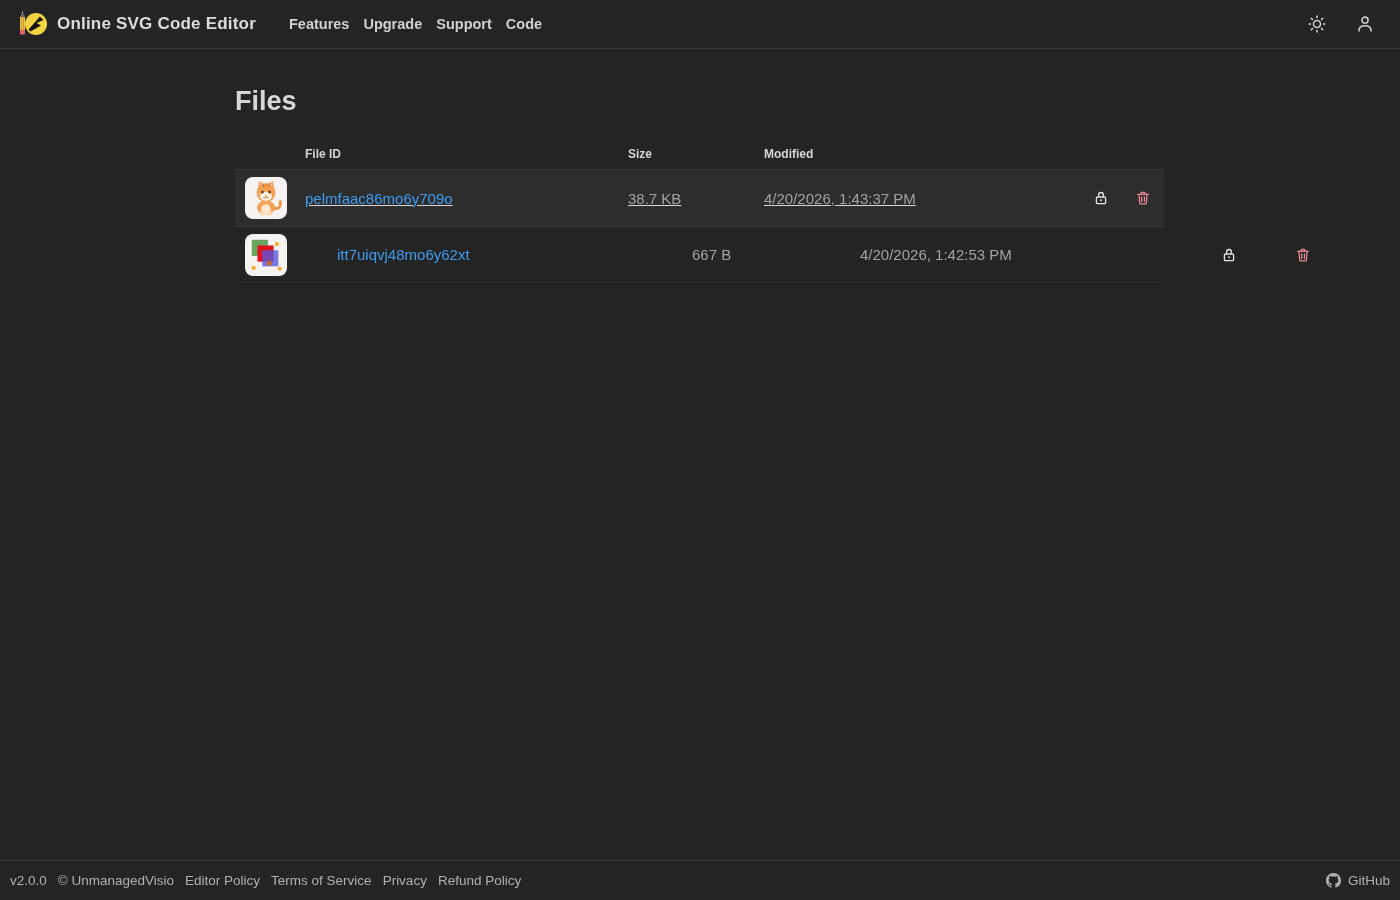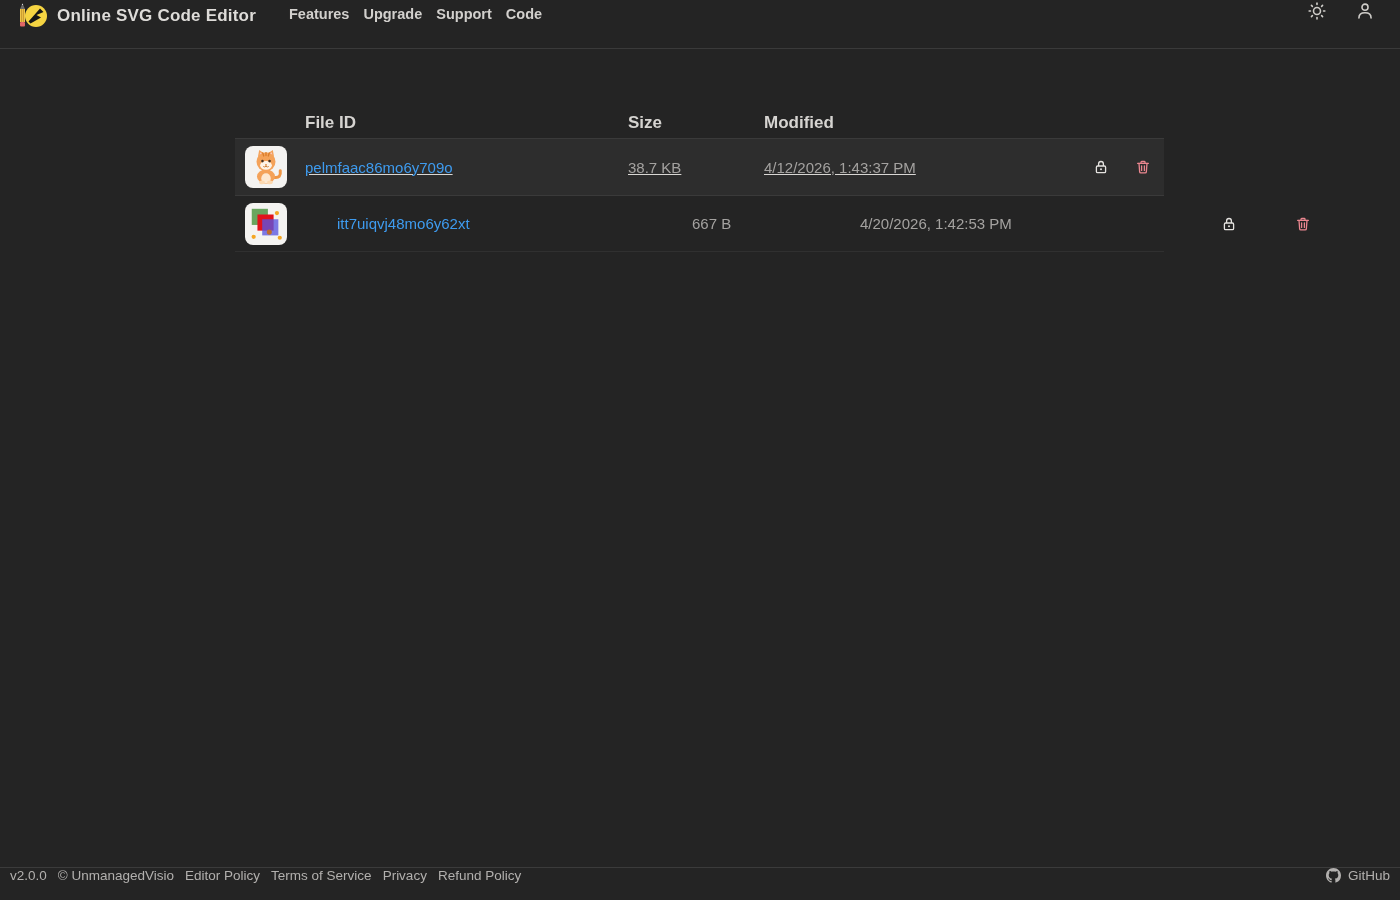--- a/index.html
+++ b/index.html
@@ -8,21 +8,21 @@
     background:#242424;
     color:#d9d7d4;
     font-family:"Liberation Sans", sans-serif;
     position:relative;
   }
 
   
   .navbar {
     height:49px;
     display:flex;
-    align-items:flex-start;
+    align-items:center;
     padding:0 24px 0 16px;
     border-bottom:1px solid #3a3a3a;
     background:#242424;
   }
   .brand { display:flex; align-items:center; gap:9px; cursor:pointer; }
   .brand-title { font-size:17px; font-weight:700; color:#dedcd9; letter-spacing:.2px; }
   .nav-links { display:flex; margin-left:26px; }
   .nav-link {
     padding:6px 7px;
     font-size:14.5px;
@@ -41,21 +41,21 @@
 
   .files-table { width:929px; margin-top:22px; font-size:15px; }
   .t-head, .t-row {
     display:grid;
     grid-template-columns:70px 323px 136px 316px 42px 42px;
     align-items:center;
   }
   .t-head {
     height:30px;
     font-weight:700;
-    font-size:17px;
+    font-size:12px;
     color:#d6d4d1;
   }
   .t-row {
     height:57px;
     border-top:1px solid #3a3a3a;
   }
   .t-row.last { border-bottom:1px solid #303030;gap:32px; }
   .t-row.state-hover { background:#2d2d2d;text-decoration:underline; }
   .thumb {
     width:42px; height:42px;
@@ -66,26 +66,26 @@
     cursor:pointer;
     overflow:hidden;
   }
   .file-link { color:#3e9bef; text-decoration:none; cursor:pointer; }
   .cell-muted { color:#a4a2a0; }
   .action-btn { background:none; border:none; cursor:pointer; display:flex; align-items:center; justify-content:center; padding:4px; margin:0 auto; }
 
   
   .footer {
     position:fixed;
-    left:0; right:0; bottom:5px;
+    left:0; right:0; bottom:12px;
     height:28px;
     border-top:1px solid #3b3b3b;
     background:#242424;
     display:flex;
-    align-items:flex-start;
+    align-items:flex-end;
     padding:0 10px;
     font-size:13.5px;
     color:#b2b0ae;
     gap:11px;
   }
   .footer a { color:#b2b0ae; text-decoration:none; cursor:pointer; }
   .footer-spacer { flex:1; }
   .github-link { display:flex; align-items:center; gap:7px; }
 
   svg { display:block; }
@@ -140,20 +140,21 @@
         <svg width="18" height="18" viewBox="0 0 16 16" fill="none" stroke="#cfcdc9" stroke-width="1.4" stroke-linecap="round">
           <circle cx="8" cy="4.6" r="2.7"></circle>
           <path d="M2.6 14.2 c0-3.1 2.4-4.6 5.4-4.6 s5.4 1.5 5.4 4.6"></path>
         </svg>
       </span>
     </button>
   </div>
 </header>
 
 <main class="main">
+  <h1 class="page-title">Files</h1>
 
   <div class="files-table">
     <div class="t-head">
       <div></div>
       <div>File ID</div>
       <div>Size</div>
       <div>Modified</div>
       <div></div>
       <div></div>
     </div>
@@ -178,21 +179,21 @@
               <path d="M18.9 16.8 h2.2 l-1.1 1.4 Z" fill="#d97c2b"></path>
               <path d="M20 18.2 v1.2 M20 19.4 q-1.4 1.2 -2.6 .3 M20 19.4 q1.4 1.2 2.6 .3" stroke="#c9762a" stroke-width=".9" fill="none" stroke-linecap="round"></path>
               <ellipse cx="15.8" cy="36.2" rx="3" ry="1.9" fill="#fcd9b0"></ellipse>
               <ellipse cx="24.2" cy="36.2" rx="3" ry="1.9" fill="#fcd9b0"></ellipse>
             </svg>
           </span>
         </div>
       </div>
       <div><a class="file-link">pelmfaac86mo6y709o</a></div>
       <div class="cell-muted">38.7 KB</div>
-      <div class="cell-muted">4/12/2026, 1:43:37 PM</div>
+      <div class="cell-muted">4/20/2026, 1:43:37 PM</div>
       <div>
         <button class="action-btn">
           <span>
             <svg width="16" height="16" viewBox="0 0 16 16" fill="none" stroke="#e5e3e0" stroke-width="1.3">
               <rect x="3.4" y="7" width="9.2" height="6.6" rx="1.2"></rect>
               <path d="M5.6 7 V4.9 a2.4 2.4 0 0 1 4.8 0 V7"></path>
               <circle cx="8" cy="10.3" r="1" fill="#e5e3e0" stroke="none"></circle>
             </svg>
           </span>
         </button>

